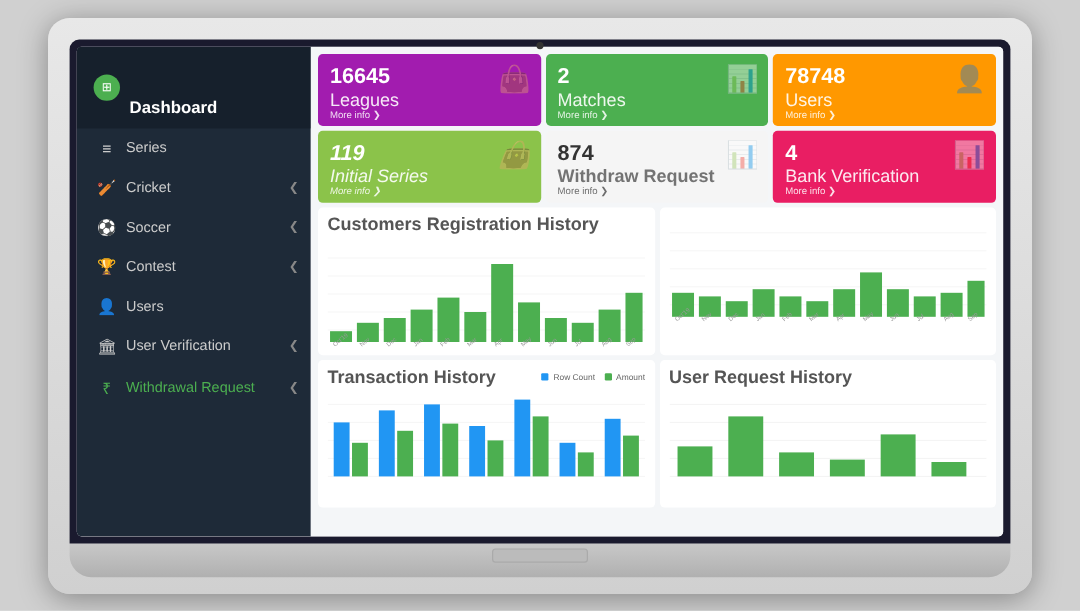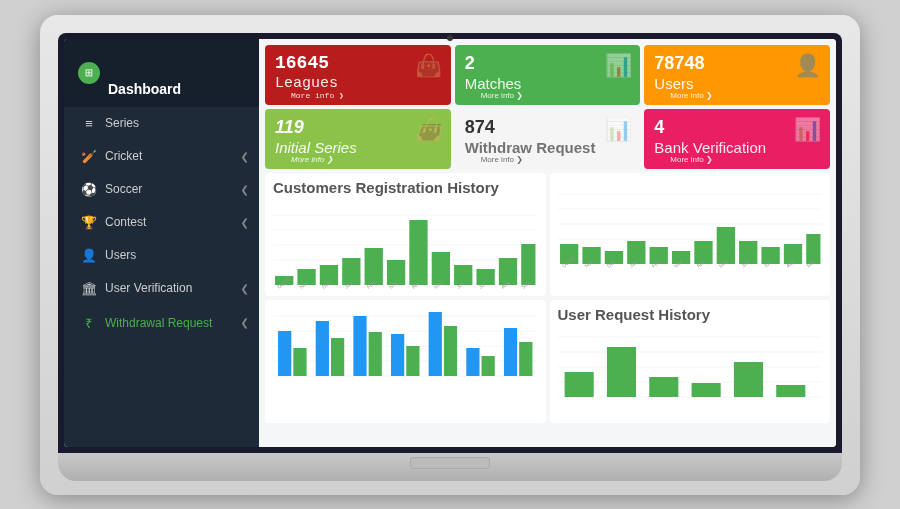--- a/index.html
+++ b/index.html
@@ -158,31 +158,31 @@
     }
     .stat-card .card-label {
       font-size: 15px;
       opacity: 0.9;
       margin-top: 1px;
     }
     .stat-card .card-more {
       font-size: 8px;
       position: absolute;
       bottom: 5px;
-      left: 26px;
+      left: 10px;
       opacity: 0.85;
     }
     .stat-card .card-icon {
       position: absolute;
       right: 8px;
       top: 8px;
       font-size: 22px;
       opacity: 0.4;
     }
-    .card-teal { background: #b91c1c; font-family: Liberation Mono, monospace; }
+    .card-teal { background: #a21caf; }
     .card-green { background: #4CAF50; }
     .card-orange { background: #FF9800; }
     .card-lime { background: #8BC34A; font-style: italic; }
     .card-pink { background: #E91E63; }
     .card-light { background: #f5f5f5; color: #333; }
     .card-light .card-more { color: #555; }
     .card-light .card-label { color: #666; font-weight: bold; }
 
     
     .charts-row {
@@ -405,20 +405,33 @@
                 <text x="204" y="89" font-size="5" fill="#999" transform="rotate(-40,204,89)">Jul</text>
                 <text x="226" y="89" font-size="5" fill="#999" transform="rotate(-40,226,89)">Aug</text>
                 <text x="246" y="89" font-size="5" fill="#999" transform="rotate(-40,246,89)">Sep</text>
               </svg>
             </div>
           </div>
         </div>
 
         <div class="charts-row">
           <div class="chart-box">
+            <div style="display:flex; align-items:center; justify-content:space-between;">
+              <div class="chart-title">Transaction History</div>
+              <div class="chart-legend">
+                <span>
+                  <span class="legend-dot" style="background:#2196F3;"></span>
+                  <span>Row Count</span>
+                </span>
+                <span>
+                  <span class="legend-dot" style="background:#4CAF50;"></span>
+                  <span>Amount</span>
+                </span>
+              </div>
+            </div>
             <div class="chart-area">
               <svg width="100%" height="80" viewBox="0 0 260 80" preserveAspectRatio="none">
                 <line x1="0" y1="10" x2="260" y2="10" stroke="#eee" stroke-width="0.5"></line>
                 <line x1="0" y1="25" x2="260" y2="25" stroke="#eee" stroke-width="0.5"></line>
                 <line x1="0" y1="40" x2="260" y2="40" stroke="#eee" stroke-width="0.5"></line>
                 <line x1="0" y1="55" x2="260" y2="55" stroke="#eee" stroke-width="0.5"></line>
                 <line x1="0" y1="70" x2="260" y2="70" stroke="#eee" stroke-width="0.5"></line>
 
                 <rect x="5" y="25" width="13" height="45" fill="#2196F3"></rect>
                 <rect x="42" y="15" width="13" height="55" fill="#2196F3"></rect>

